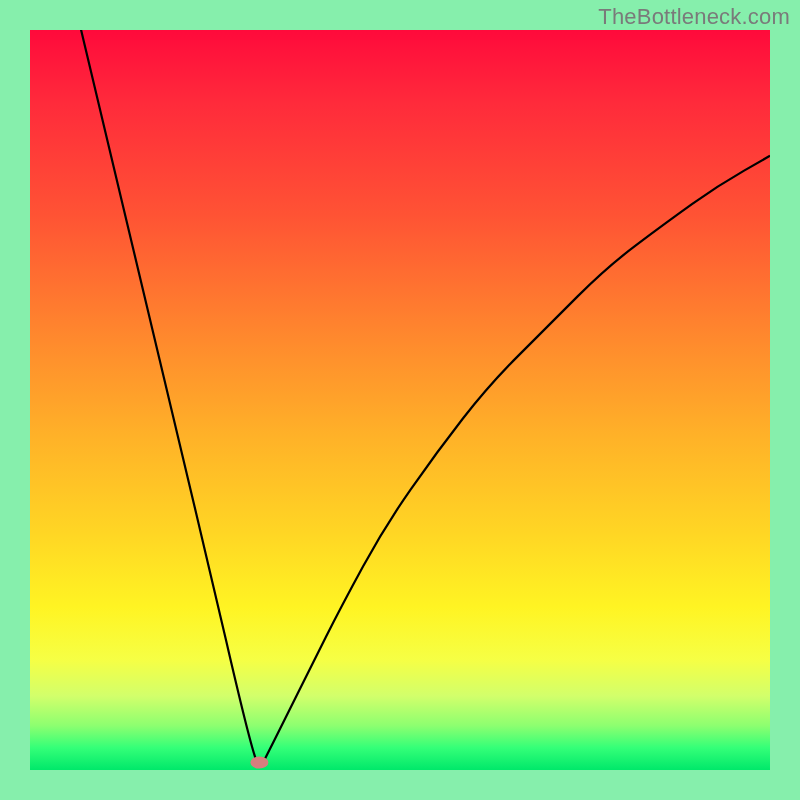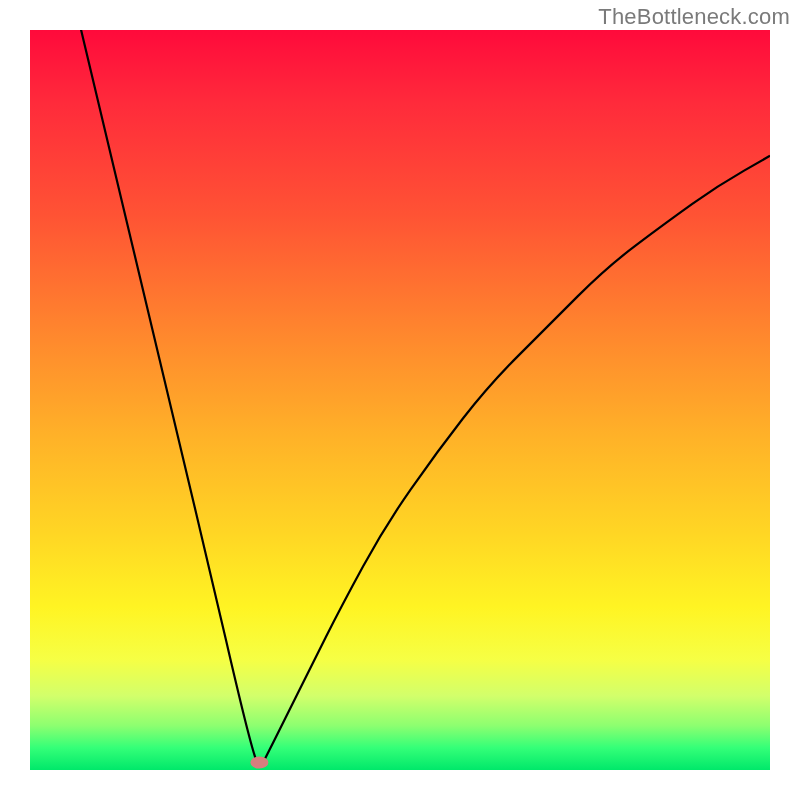--- a/index.html
+++ b/index.html
@@ -8,21 +8,21 @@
     width: 800px;
     height: 800px;
     overflow: hidden;
     background: #000;
     font-family: Arial, Helvetica, sans-serif;
   }
   .outer {
     position: relative;
     width: 800px;
     height: 800px;
-    background: #ffffff;
+    background: #86efac;
   }
   .plot-area {
     position: absolute;
     left: 30px;
     top: 30px;
     width: 740px;
     height: 740px;
     
     background: linear-gradient(to bottom,
       #ff0a3b 0%,

